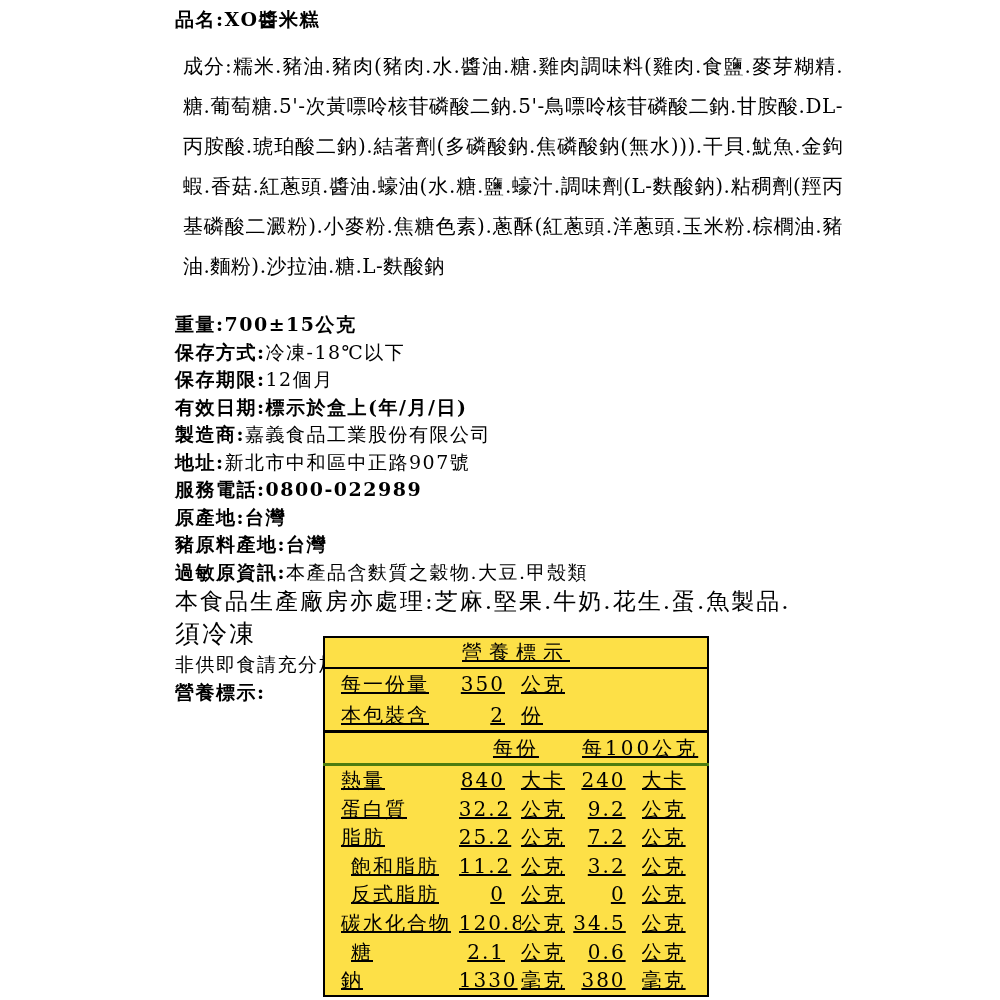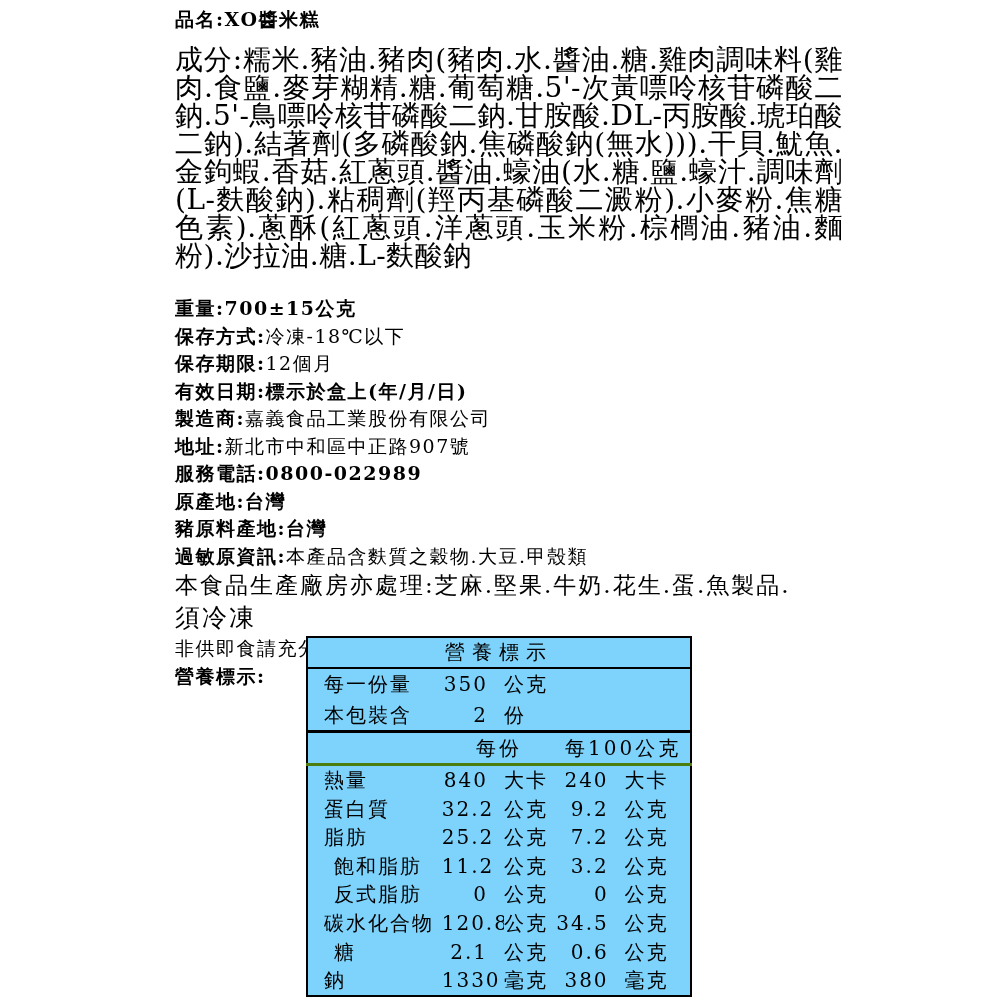--- a/index.html
+++ b/index.html
@@ -10,39 +10,40 @@
     font-family:"DejaVu Serif","Liberation Serif",serif;
   }
   .page { position:relative; width:1000px; height:1000px; overflow:hidden; background:#ffffff; }
   .content { position:absolute; left:175px; top:8px; width:668px; }
 
   .b { font-weight:bold; }
 
   .name-line { font-size:19px; line-height:22px; letter-spacing:1.5px; }
 
   .ingredients {
-    margin:16px 0 0 0;
-    font-size:28px; line-height:28px;
+    margin:16px 0 0 8px;
+    font-size:20px; line-height:40px;
     letter-spacing:0.5px;
     text-align:justify;
   }
 
   #info-lines { margin-top:25px; }
   .info-line { font-size:19px; line-height:27.5px; letter-spacing:1.5px; white-space:nowrap; }
   .info-line.lg { font-size:23px; line-height:31px; letter-spacing:2px; }
   .info-line.xl { font-size:25px; line-height:34px; letter-spacing:2px; }
 
   
   .ntable {
-    position:absolute; left:306px; top:636px;
+    position:absolute; left:323px; top:636px;
     border-collapse:collapse;
-    background:#7dd3fc;
+    background:#fde047;
     border:2px solid #000000;
     table-layout:fixed;
     width:386px;
+    text-decoration:underline;
   }
   .ntable td {
     padding:0; margin:0;
     font-size:20px; line-height:29px;
     letter-spacing:2px;
     overflow:hidden; white-space:nowrap;
   }
   .ntable .title-cell { text-align:center; letter-spacing:7px; border-bottom:2px solid #000000; }
   .ntable .label-cell { padding-left:16px; }
   .ntable .label-cell.indent { padding-left:26px;margin-left:11px; }

